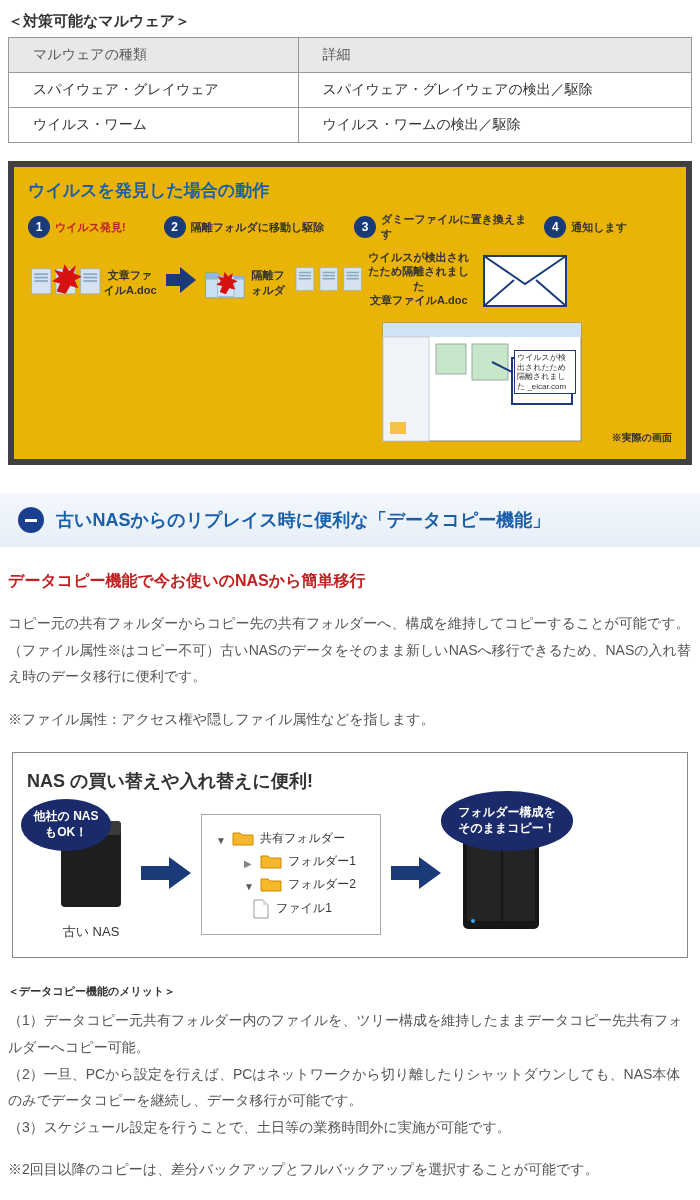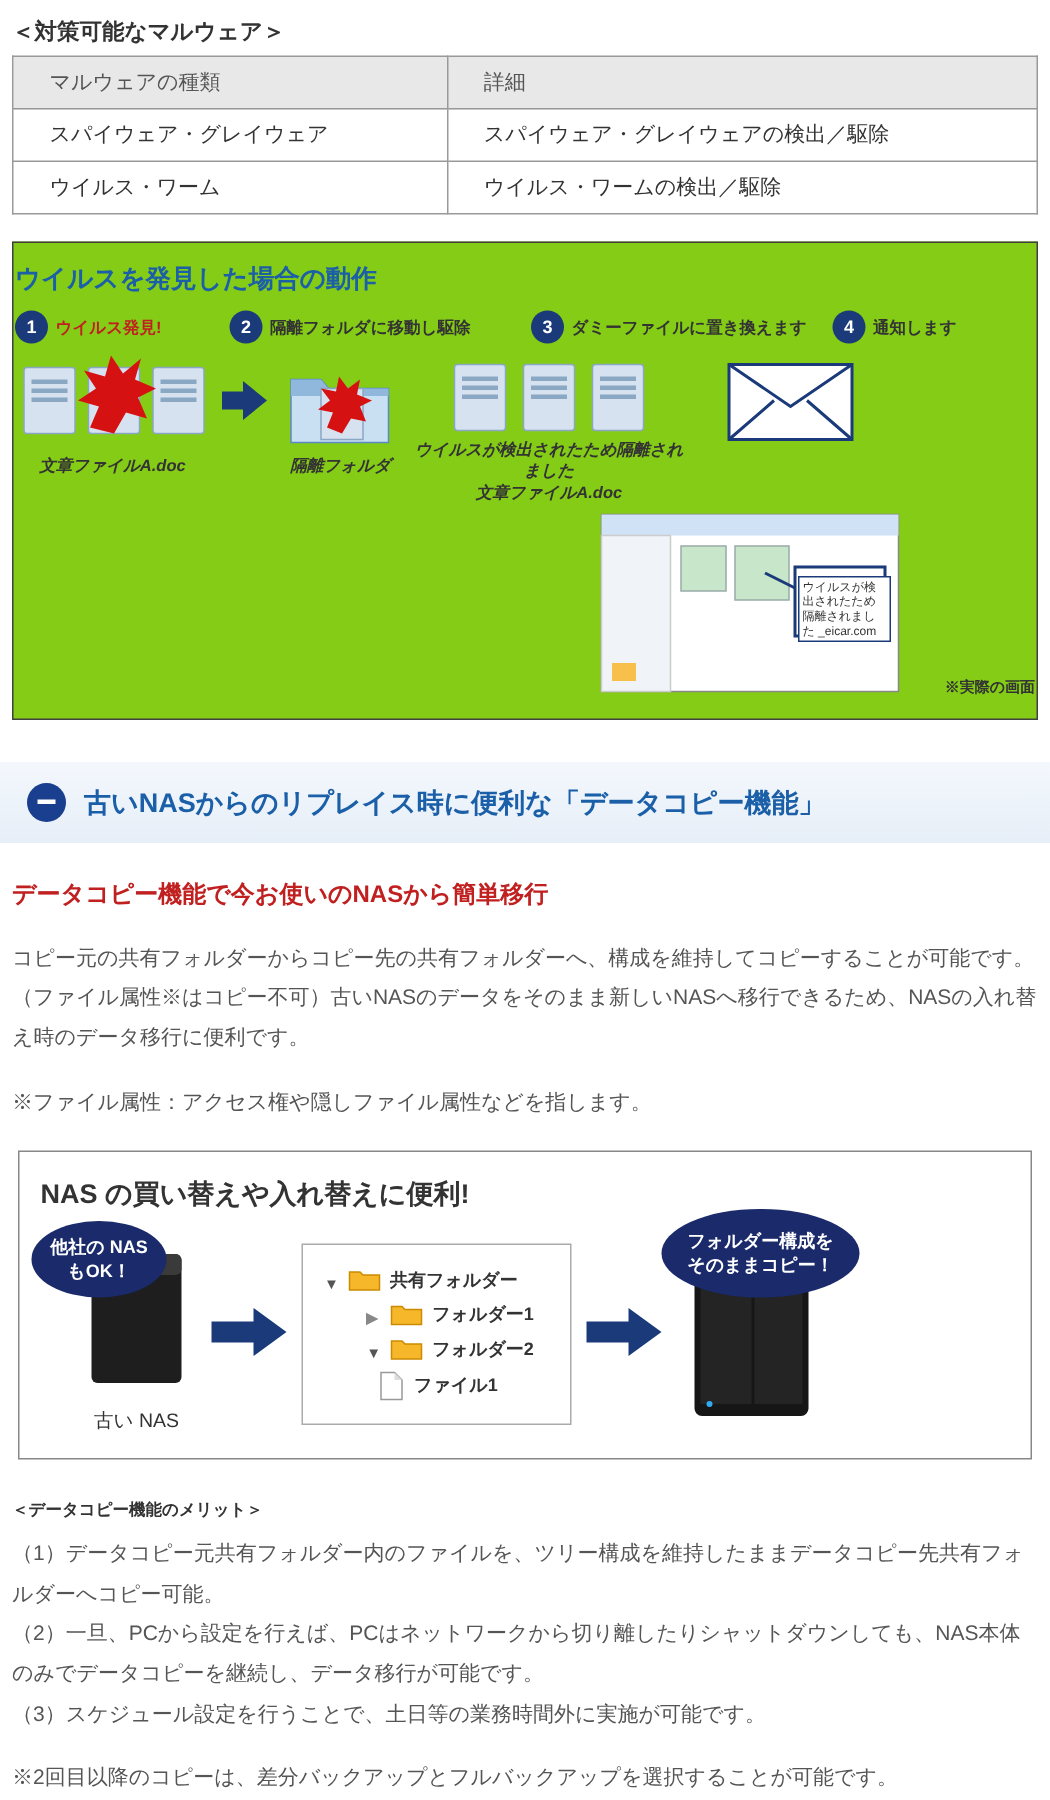--- a/index.html
+++ b/index.html
@@ -28,24 +28,24 @@
     padding: 8px 24px;
     text-align: left;
     font-weight: normal;
   }
   table.malware th {
     background: #e8e8e8;
     color: #555;
   }
 
   .virus-box {
-    border: 1px solid #404040;
+    border: 6px solid #404040;
     margin-top: 18px;
-    padding: 12px 1px 14px;
-    background: #84cc16;
+    padding: 12px 14px 14px;
+    background: #eab308;
   }
   .virus-box-title {
     color: #1a5fa8;
     font-size: 17px;
     font-weight: bold;
     margin-bottom: 10px;
   }
   .steps {
     display: flex;
     gap: 8px;
@@ -75,26 +75,25 @@
     flex-shrink: 0;
   }
 
   .step-row {
     display: flex;
     align-items: flex-start;
     gap: 6px;
   }
   .step-col {
     display: flex;
-    flex-direction: column;
+    flex-direction: row;
     align-items: center;
     font-size: 11px;
     font-weight: bold;
     text-align: center;
-    font-style: italic;
   }
   .step-col svg { display: block; }
   .arrow-big {
     width: 32px; height: 60px;
     display:flex;align-items:center;justify-content:center;
     flex-shrink:0;
   }
   .notify-list {
     font-size: 11px;
     text-align: left;
@@ -175,21 +174,20 @@
   }
   .nas-old-wrap{position:relative;display:flex;flex-direction:column;align-items:center;}
   .badge-left{top:-8px;left:-30px;}
   .nas-label{font-size:13px;margin-top:6px;}
 
   .folder-panel {
     border: 1px solid #aaa;
     padding: 12px 14px;
     background: #fff;
     font-size: 12px;
-    font-weight: bold;
   }
   .folder-row {
     display: flex;
     align-items: center;
     gap: 6px;
     padding: 3px 0;
   }
   .indent1{padding-left:18px;justify-content:center;}
   .indent2{padding-left:36px;}
   .tri { width:10px;height:10px;display:inline-block; }
@@ -342,21 +340,21 @@
         <svg width="200" height="120" viewBox="0 0 200 120">
           <rect x="1" y="1" width="198" height="118" fill="#fff" stroke="#888"></rect>
           <rect x="1" y="1" width="198" height="14" fill="#cfe2f6"></rect>
           <rect x="1" y="15" width="46" height="104" fill="#f0f4f8" stroke="#ccc"></rect>
           <rect x="54" y="22" width="30" height="30" fill="#c8e6c9" stroke="#9aa"></rect>
           <rect x="90" y="22" width="36" height="36" fill="#c8e6c9" stroke="#9aa"></rect>
           <rect x="8" y="100" width="16" height="12" fill="#f6c04a"></rect>
           <rect x="130" y="36" width="60" height="46" fill="#fff" stroke="#1a3a7a" stroke-width="2"></rect>
           <path d="M130 50 L110 40" stroke="#1a3a7a" stroke-width="2"></path>
         </svg>
-        <div style="position:absolute;right:6px;top:42px;width:56px;font-size:8px;line-height:1.2;background:#fff;border:1px solid #1a3a7a;padding:2px;">ウイルスが検出されたため隔離されました _eicar.com</div>
+        <div style="position:absolute;right:6px;top:28px;width:56px;font-size:8px;line-height:1.2;background:#fff;border:1px solid #1a3a7a;padding:2px;">ウイルスが検出されたため隔離されました _eicar.com</div>
       </div>
       <div class="caption-small" style="width:80px">※実際の画面</div>
     </div>
   </div>
 </div>
 
 <div class="collapse-bar">
   <div class="collapse-icon"></div>
   <div class="collapse-title">古いNASからのリプレイス時に便利な「データコピー機能」</div>
 </div>

